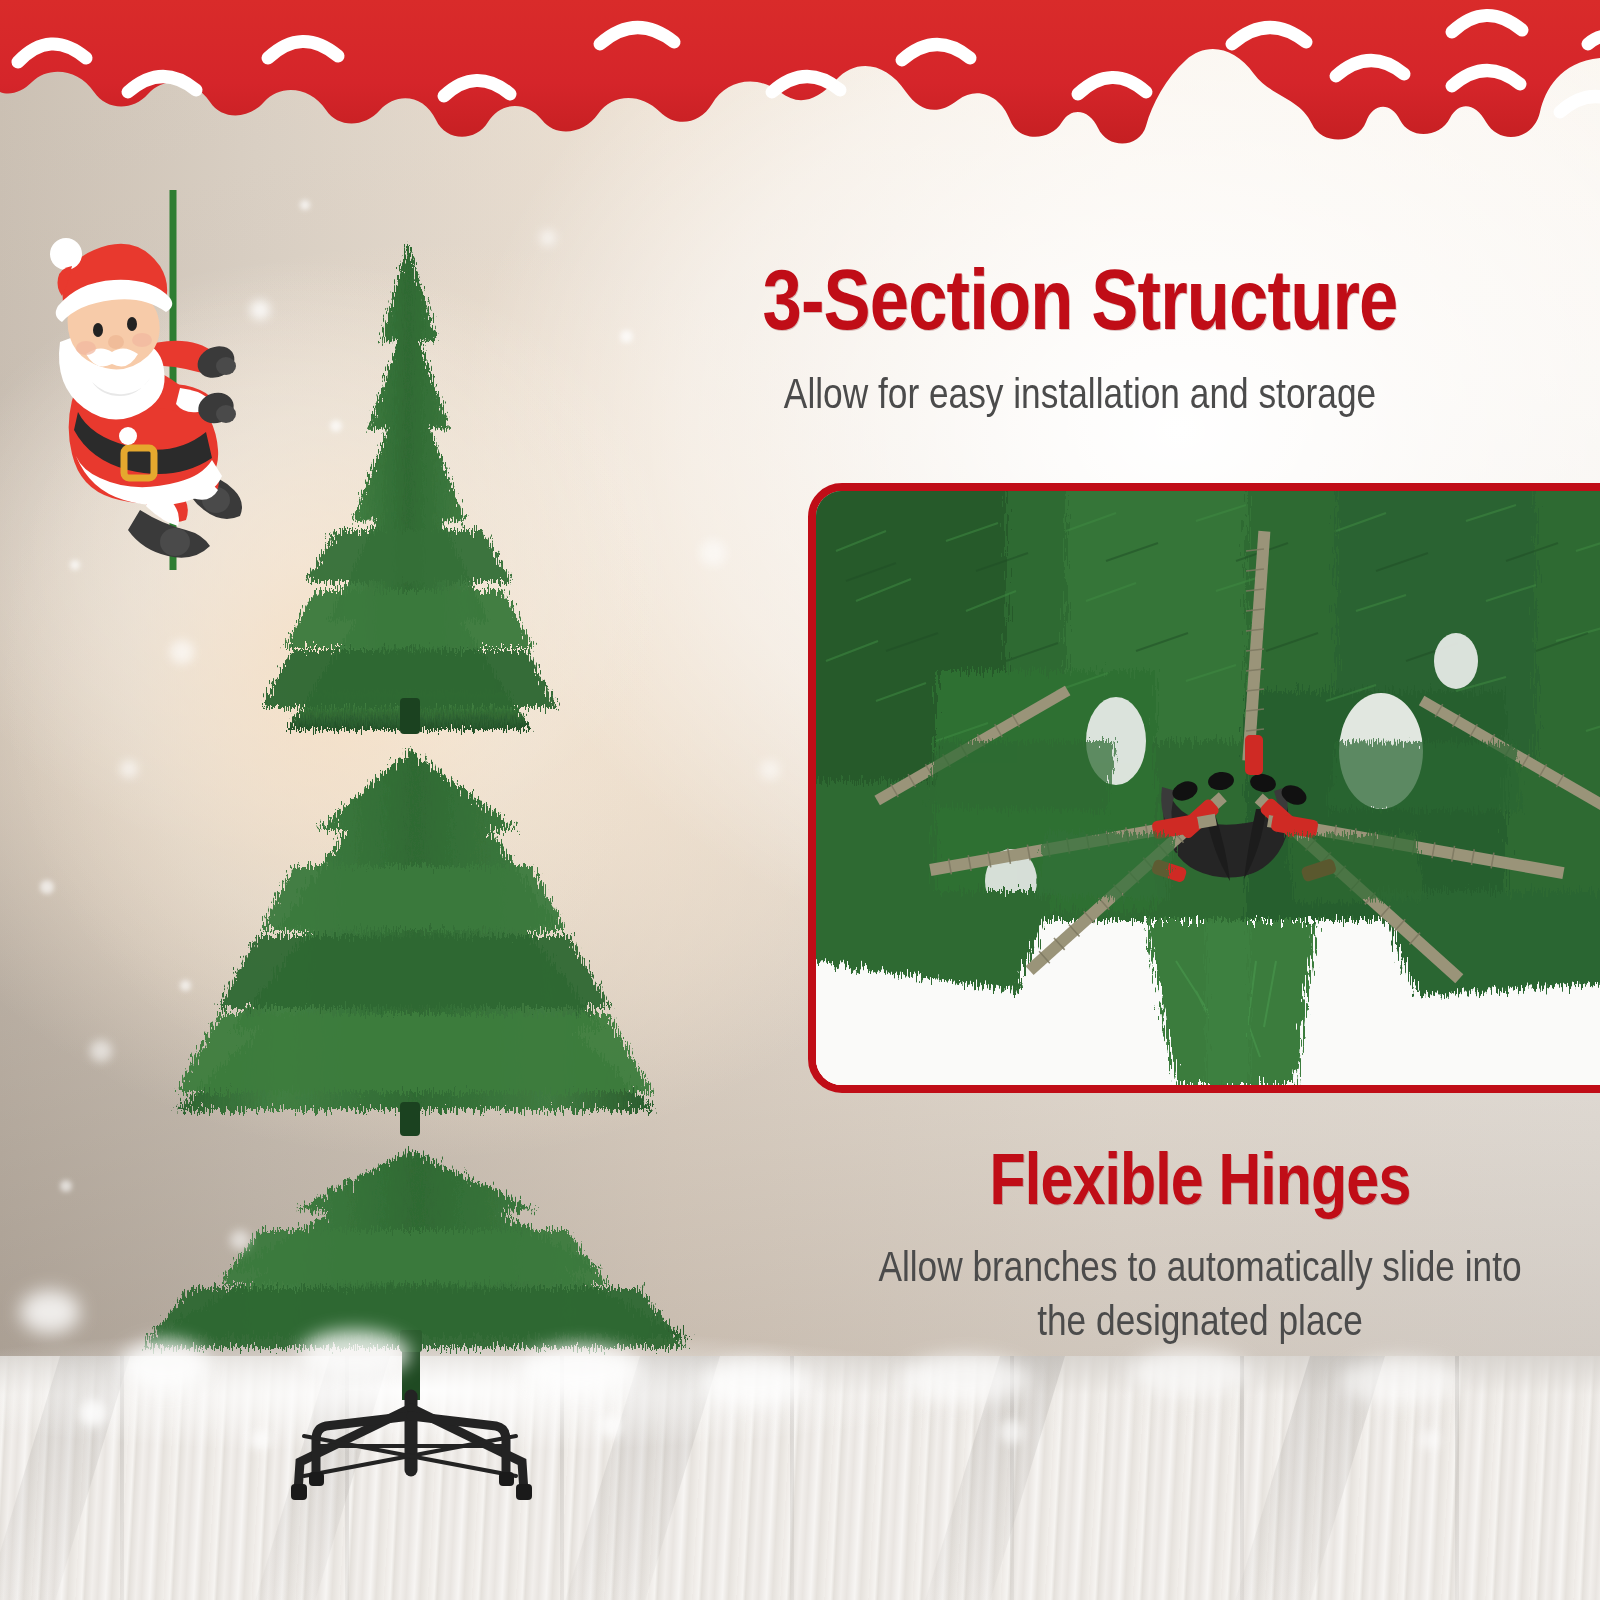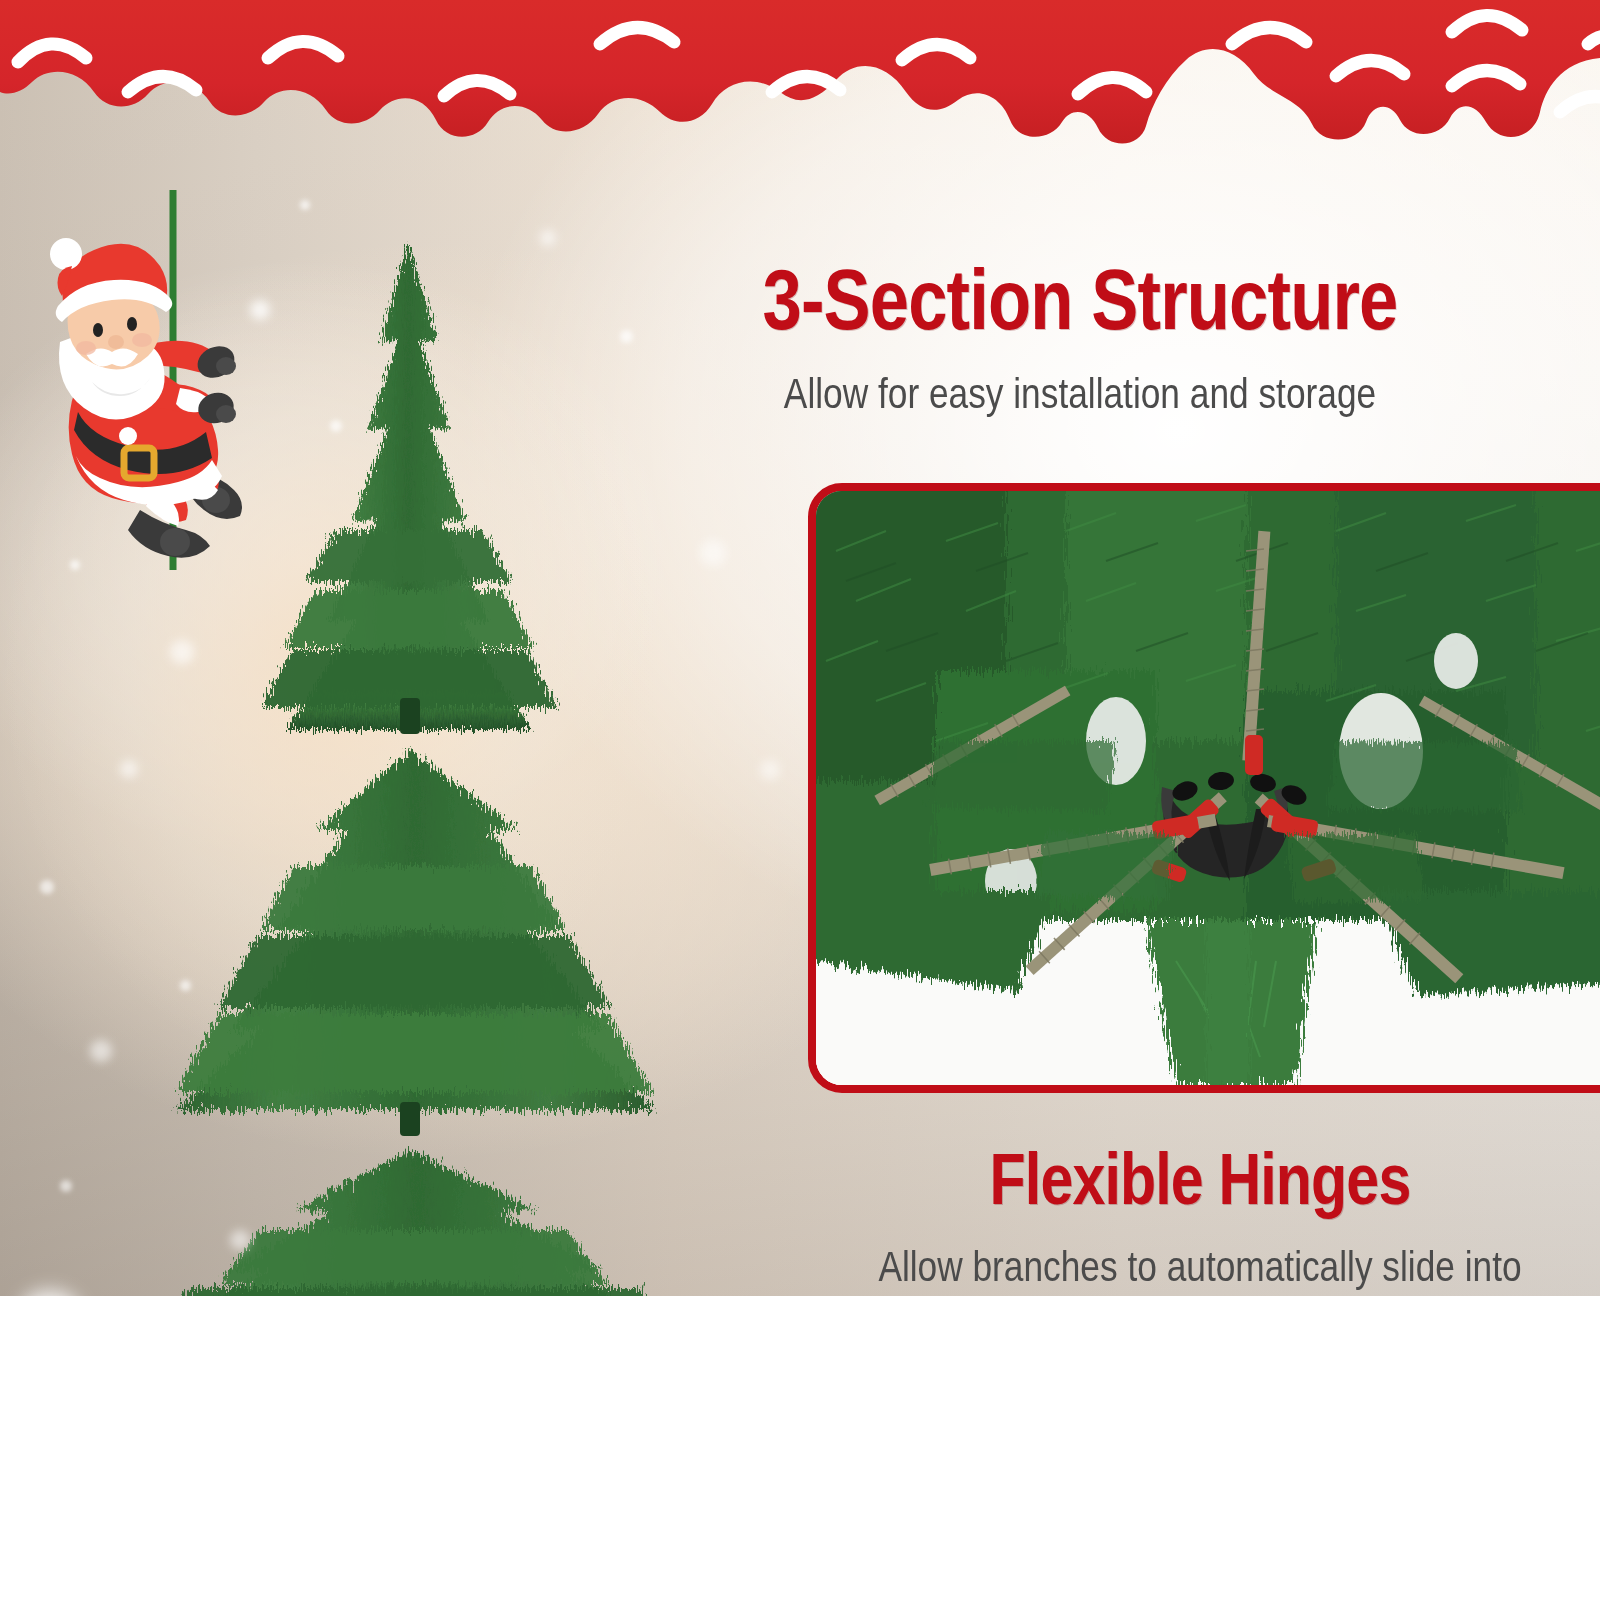--- a/index.html
+++ b/index.html
@@ -1,21 +1,21 @@
 <!DOCTYPE html>
 <html><head>
 <meta charset="utf-8">
 <style>
   html,body{margin:0;padding:0;}
   body{
     width:1600px;height:1600px;overflow:hidden;
     font-family:"Liberation Sans", sans-serif;
     background:#ffffff;
   }
-  #stage{position:relative;width:1600px;height:1296px;overflow:hidden;}
+  #stage{position:relative;width:1600px;height:1600px;overflow:hidden;}
 
   
   .bg-wall{
     position:absolute;left:0;top:0;width:1600px;height:1420px;
     background:
       radial-gradient(ellipse 520px 420px at 300px 560px, rgba(255,255,255,.55), rgba(255,255,255,0) 72%),
       radial-gradient(ellipse 900px 700px at 1180px 430px, #ffffff 0%, rgba(255,255,255,.45) 55%, rgba(255,255,255,0) 80%),
       radial-gradient(ellipse 700px 560px at 430px 700px, #f6e6d2 0%, rgba(246,230,210,.35) 60%, rgba(246,230,210,0) 82%),
       linear-gradient(180deg,#fbf6ef 0%, #f7f2ec 26%, #ece7e1 55%, #dcd6cf 80%, #cfc8c1 100%),
       linear-gradient(90deg,#cfc8c0 0%, #ded8d1 16%, #f3ece4 42%, #fdfaf6 70%, #ffffff 100%);

